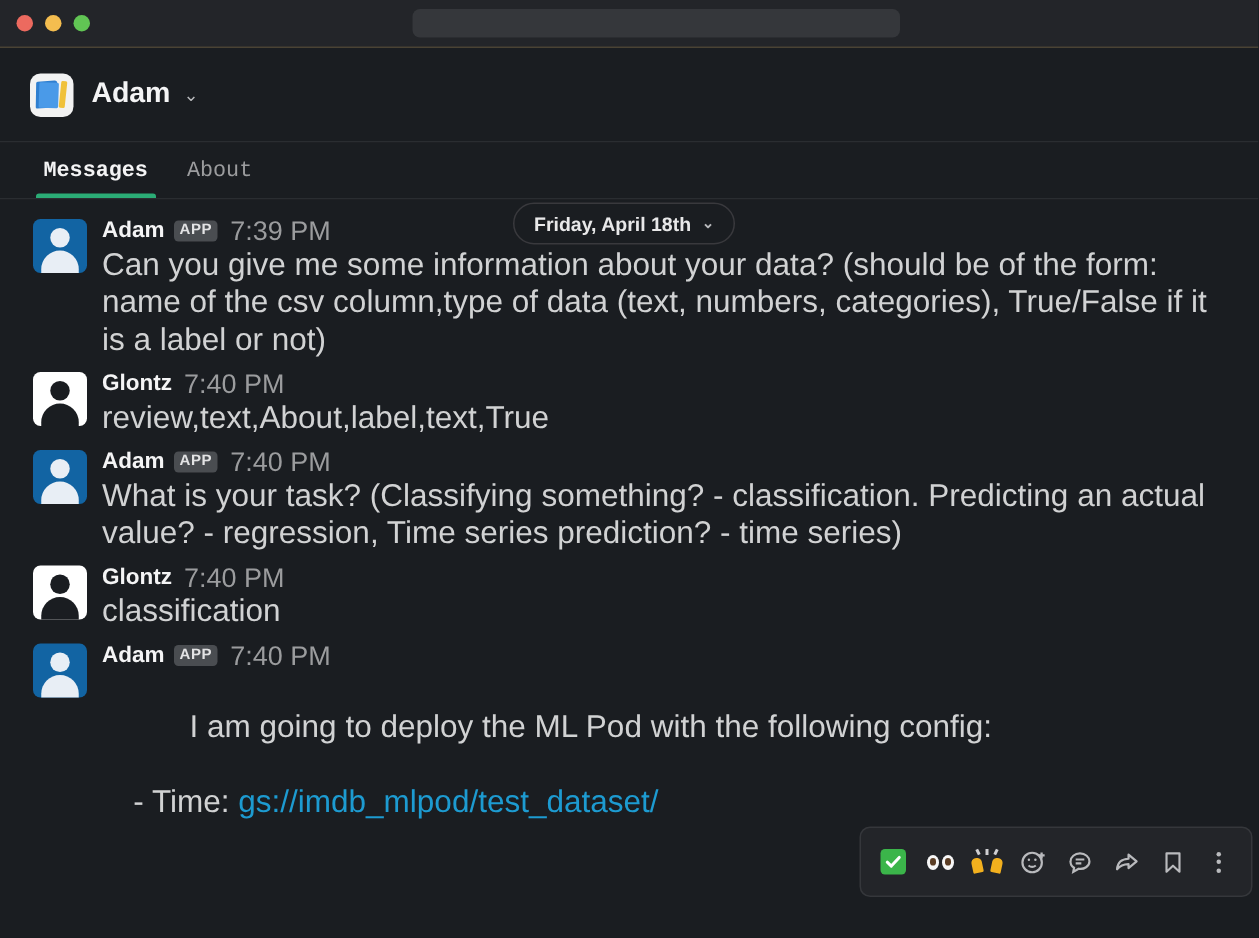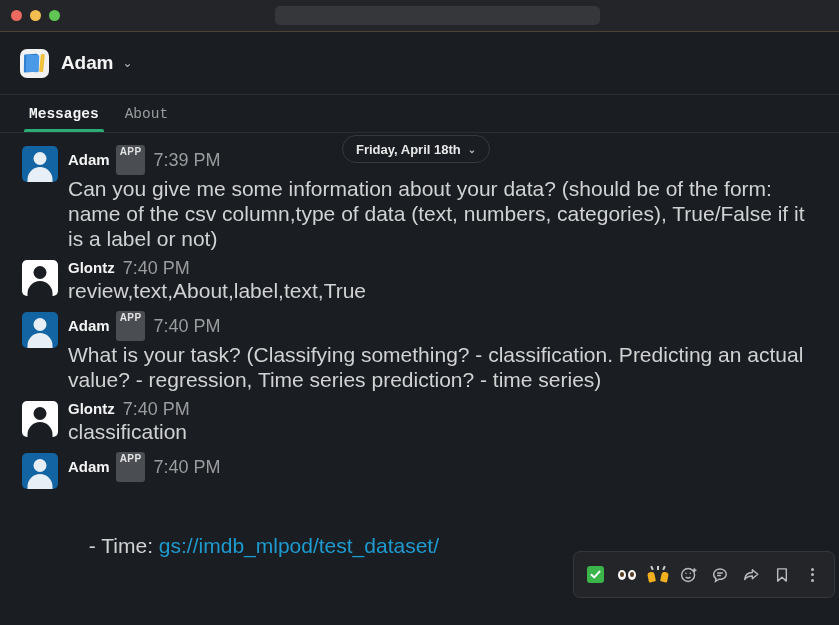--- a/index.html
+++ b/index.html
@@ -215,21 +215,21 @@
     font-weight: bold;
     color: #f4f4f5;
   }
   .badge {
     margin-left: 6px;
     background: #4a4d51;
     color: #e3e3e4;
     font-size: 10px;
     font-weight: bold;
     letter-spacing: 0.4px;
-    padding: 1px 4px 17px 4px;
+    padding: 1px 4px 1px 4px;
     border-radius: 3px;
     line-height: 12px;
   }
   .time {
     margin-left: 8px;
     font-size: 18px;
     color: #9b9c9e;
   }
   .text {
     font-size: 21px;
@@ -450,20 +450,21 @@
         <div class="head"></div>
           <div class="body"></div>
       </div>
       <div class="msg-body">
         <div class="msg-head">
           <span class="sender">Adam</span>
           <span class="badge">APP</span>
           <span class="time">7:40 PM</span>
         </div>
         <div class="text">
+          <span>I am going to deploy the ML Pod with the following config:</span>
           <span class="ind"><span> - Time: </span><a class="link" href="#">gs://imdb_mlpod/test_dataset/</a></span>
           
         </div>
       </div>
     </div>
 
     <div class="actions">
       <div class="act">
         <span class="check-box">
           <svg width="13" height="13" viewBox="0 0 13 13">

